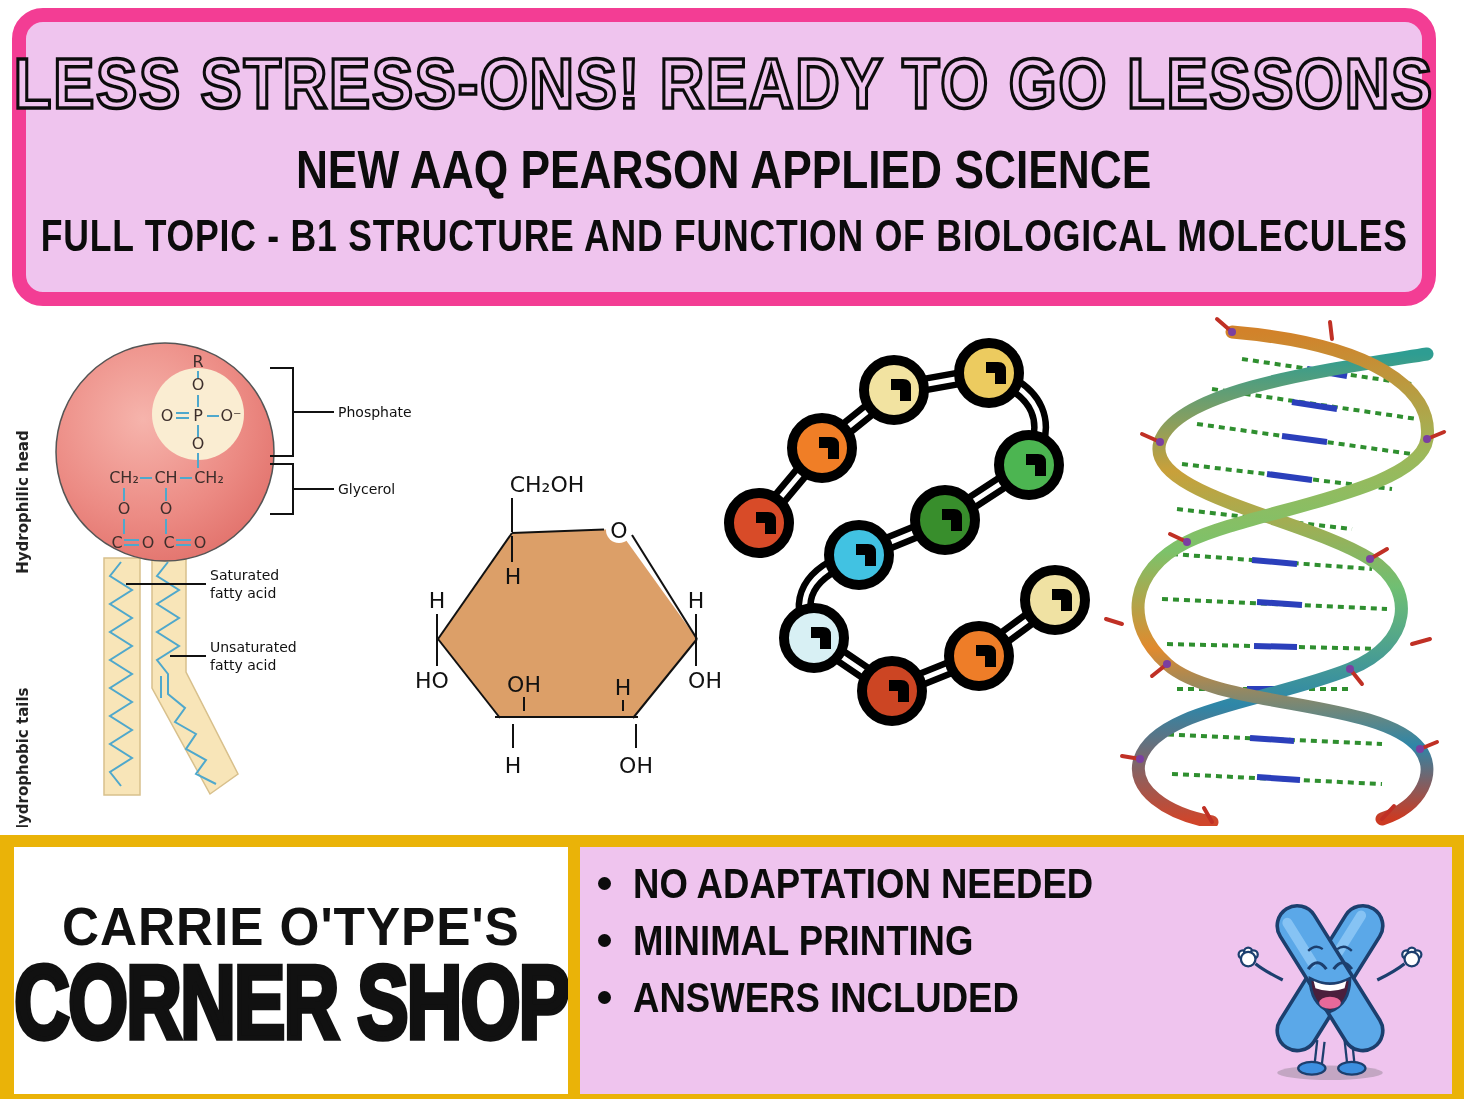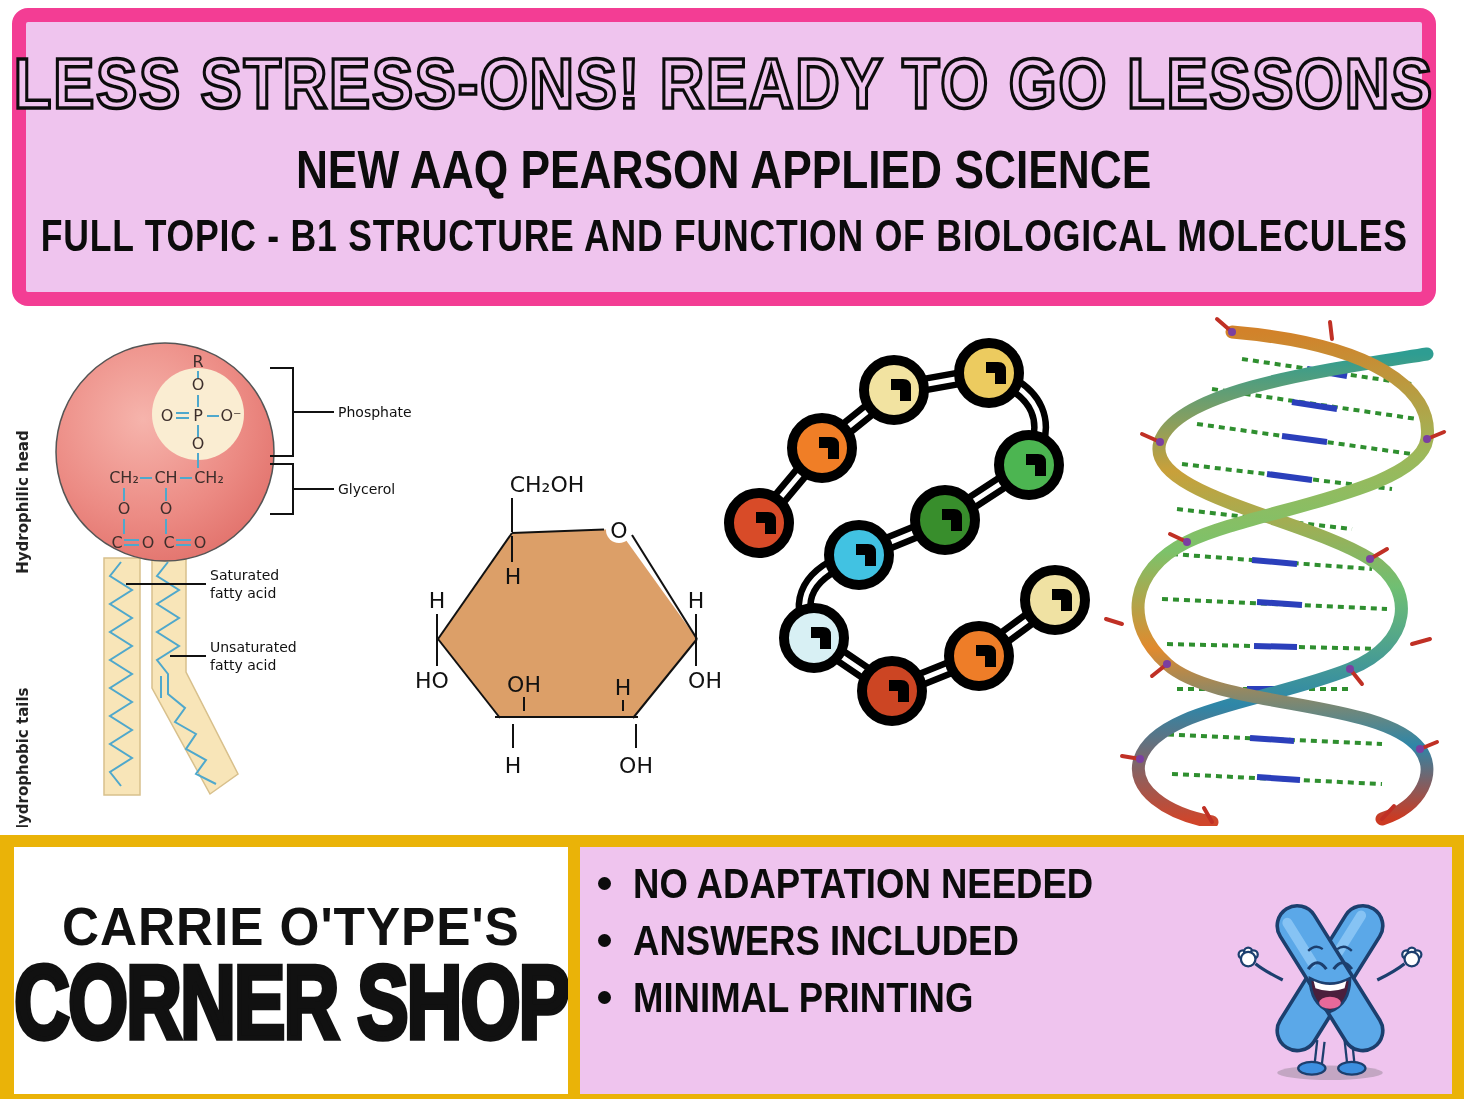--- a/index.html
+++ b/index.html
@@ -1,21 +1,21 @@
 <!DOCTYPE html>
 <html><head>
 <meta charset="utf-8">
 <style>
   html,body{margin:0;padding:0;background:#fff;}
   #page{position:relative;width:1464px;height:1099px;background:#ffffff;outline:1px solid #d8d8d8;
         font-family:"Liberation Sans",sans-serif;overflow:hidden;}
 
   
   .banner{position:absolute;left:12px;top:8px;width:1396px;height:270px;
-          background:#EFC4EE;border:14px solid #F33D94;border-radius:16px;
+          background:#EFC4EE;border:14px solid #F33D94;border-radius:31px;
           display:flex;flex-direction:column;align-items:center;justify-content:flex-start;}
   .cond{display:inline-block;transform-origin:center;white-space:nowrap;}
   .b-title{margin-top:22px;font-size:70px;font-weight:bold;letter-spacing:2px;
            color:#EFC4EE;-webkit-text-stroke:3.5px #0c0c0c;transform:scaleX(0.88);}
   .b-sub{margin-top:14px;font-size:54px;font-weight:bold;color:#0c0c0c;transform:scaleX(0.82);}
   .b-topic{margin-top:10px;font-size:45px;font-weight:bold;color:#0c0c0c;letter-spacing:1px;transform:scaleX(0.79);}
 
   
   .fig{position:absolute;}
   .chem{font-family:"DejaVu Sans",sans-serif;font-size:16px;fill:#3C2E2B;text-anchor:middle;}
@@ -307,25 +307,25 @@
       <span class="cond logo2">CORNER SHOP</span>
     </div>
     <div class="panel">
       <ul class="bullets">
         <li>
             <span class="dot"></span>
             <span class="btxt">NO ADAPTATION NEEDED</span>
           </li>
         <li>
             <span class="dot"></span>
-            <span class="btxt">ANSWERS INCLUDED</span>
+            <span class="btxt">MINIMAL PRINTING</span>
           </li>
         <li>
             <span class="dot"></span>
-            <span class="btxt">MINIMAL PRINTING</span>
+            <span class="btxt">ANSWERS INCLUDED</span>
           </li>
       </ul>
 
       <svg class="mascot" width="200" height="212" viewBox="0 0 220 215">
         <ellipse cx="110" cy="204" rx="58" ry="8" fill="#8d828d" opacity="0.45"></ellipse>
 
         <g stroke="#1C3F6E" stroke-width="2.5" fill="none">
           <line x1="96" y1="168" x2="93" y2="195"></line>
             <line x1="104" y1="170" x2="101" y2="195"></line>
           <line x1="126" y1="168" x2="129" y2="195"></line>

